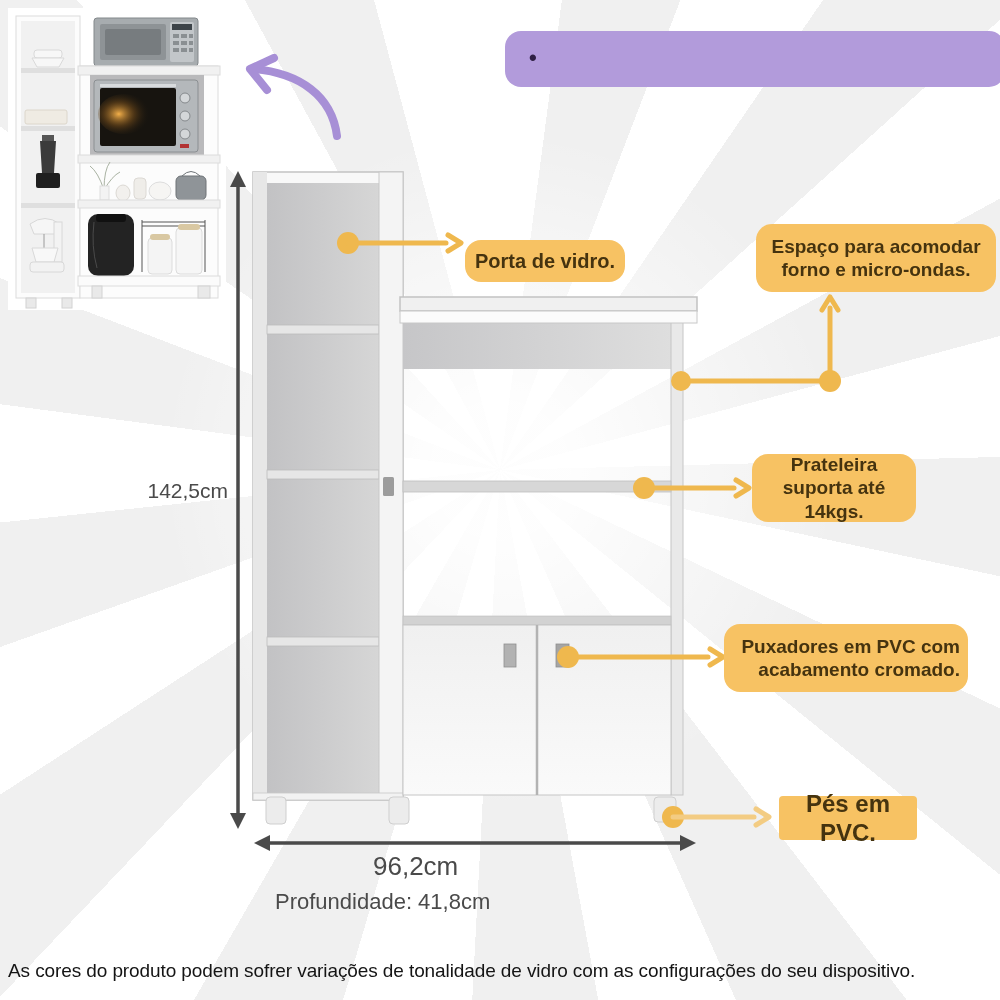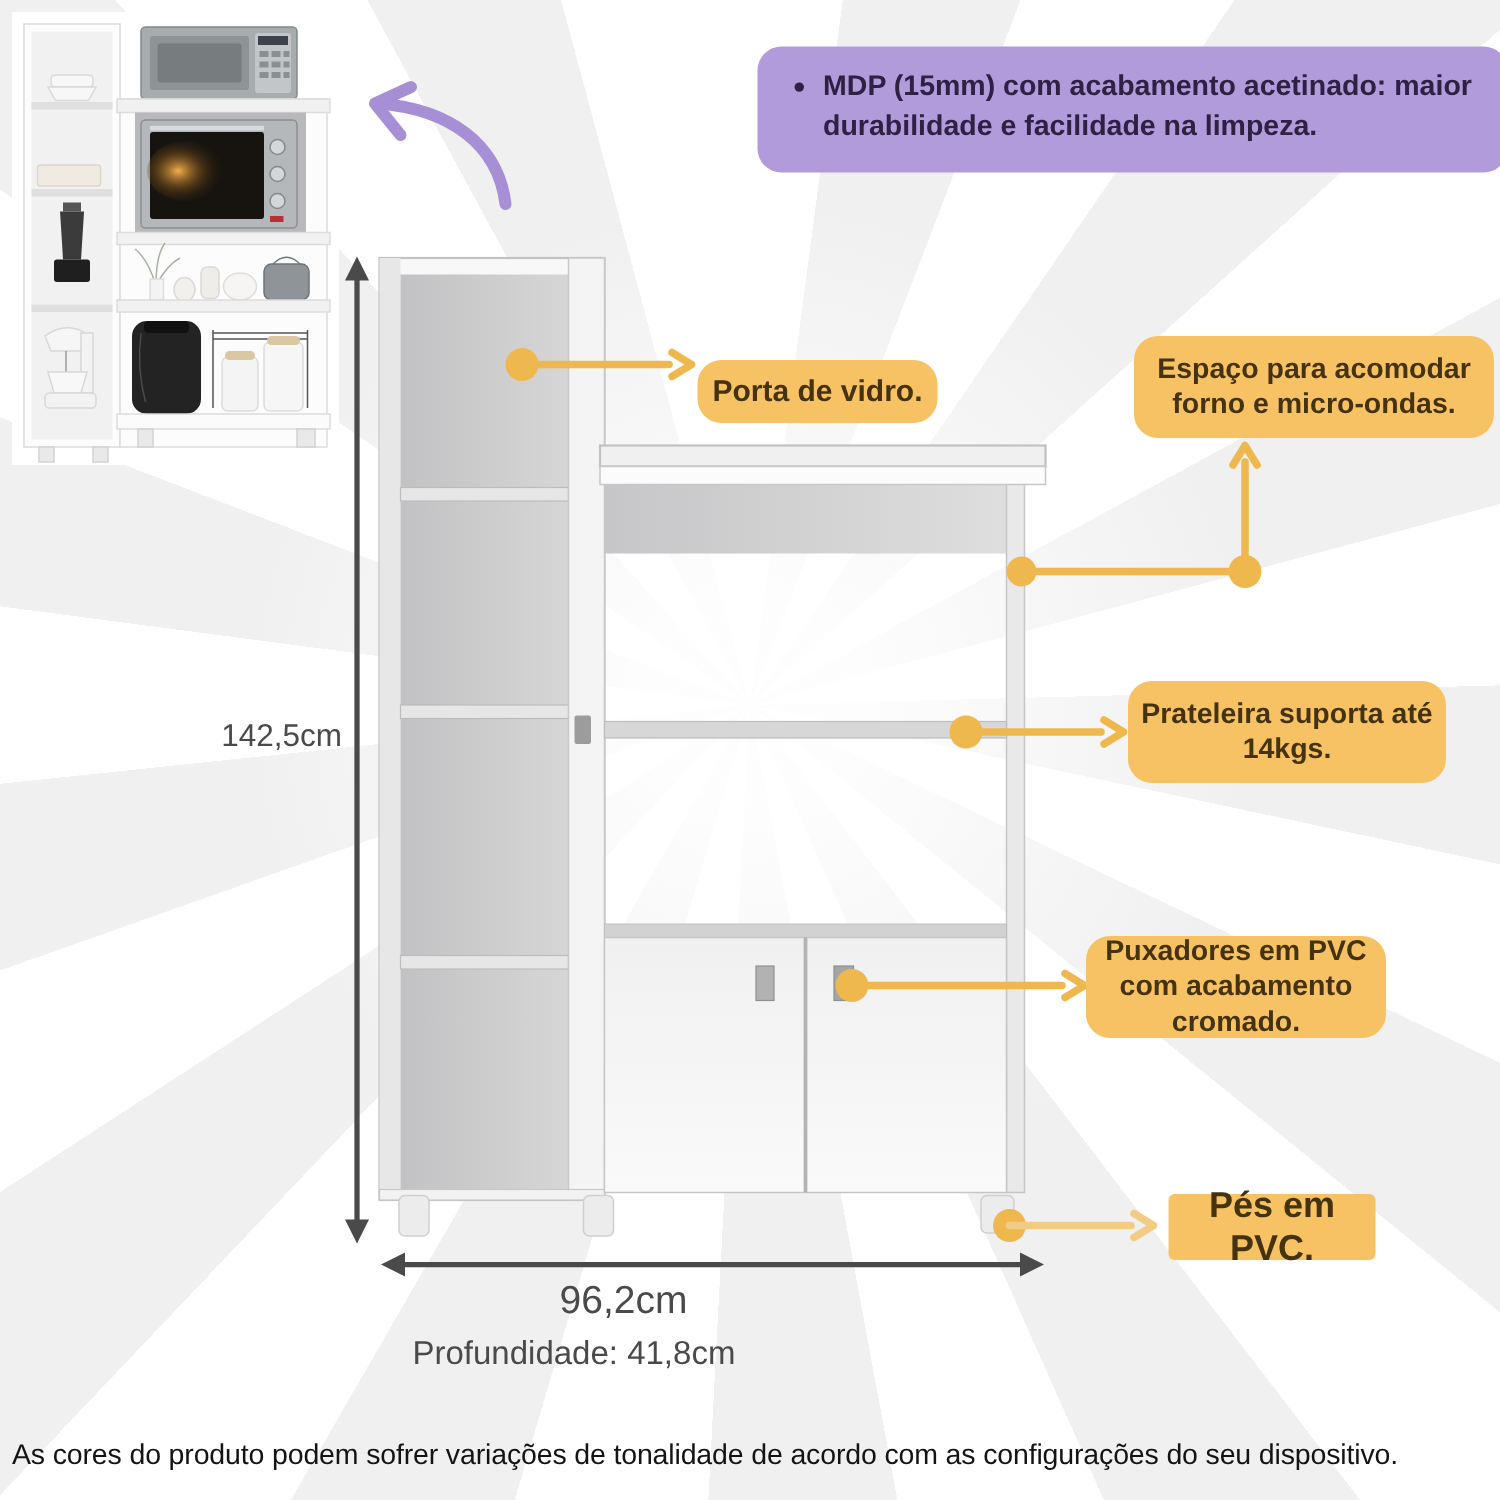--- a/index.html
+++ b/index.html
@@ -29,22 +29,22 @@
   .scene{left:0;top:0;width:1000px;height:1000px;z-index:1;}
   .purple-arrow-svg{left:220px;top:40px;width:150px;height:120px;z-index:2;}
   
   .tag{
     background:var(--label-bg);border-radius:16px;color:var(--label-text);
     font-weight:bold;text-align:center;display:flex;flex-direction:column;justify-content:center;
     box-sizing:border-box;z-index:3;line-height:1.22;
   }
   .tag-porta{left:465px;top:221px;width:160px;height:42px;font-size:20px;margin-top:19px;}
   .tag-espaco{left:708px;top:224px;width:240px;height:68px;font-size:19px;padding:4px 8px;margin-left:48px;}
-  .tag-prateleira{left:752px;top:454px;width:212px;height:68px;font-size:19px;padding:4px 8px;}
-  .tag-puxadores{left:724px;top:624px;width:200px;height:68px;font-size:19px;padding:4px 8px;}
+  .tag-prateleira{left:752px;top:454px;width:164px;height:68px;font-size:19px;padding:4px 8px;}
+  .tag-puxadores{left:724px;top:624px;width:244px;height:68px;font-size:19px;padding:4px 8px;text-align:right;}
   .tag-pes{left:779px;top:796px;width:138px;height:44px;font-size:24px;border-radius:4px;}
   
   .dim-text{color:var(--dim);font-weight:normal;z-index:3;}
   .dim-height{left:48px;top:479px;width:180px;text-align:right;font-size:21px;}
   .dim-width{left:373px;top:851px;width:200px;text-align:left;font-size:26px;}
   .dim-depth{left:275px;top:889px;width:400px;text-align:left;font-size:22px;}
   
   .disclaimer{
     left:8px;top:960px;width:992px;font-size:19px;letter-spacing:-0.1px;
     color:#141414;white-space:nowrap;z-index:3;
@@ -164,21 +164,20 @@
 
 <svg class="abs purple-arrow-svg" viewBox="0 0 150 120" xmlns="http://www.w3.org/2000/svg">
   <g stroke="var(--purple-arrow)" stroke-width="8" fill="none" stroke-linecap="round" stroke-linejoin="round">
     <path d="M117 96 C112 56 80 33 33 29"></path>
     <path d="M54 18 L30 29 L47 50"></path>
   </g>
 </svg>
 
 <div class="abs info-box">
   <span class="bullet">•</span>
-  <span>MDP (15mm) com acabamento acetinado: maior durabilidade e facilidade na limpeza.</span>
 </div>
 
 <svg class="abs scene" viewBox="0 0 1000 1000" xmlns="http://www.w3.org/2000/svg">
   <defs>
     <linearGradient id="gInt" x1="0" y1="0" x2="1" y2="0">
       <stop offset="0" stop-color="#c2c2c4"></stop>
         <stop offset="1" stop-color="#d6d6d6"></stop>
     </linearGradient>
     <linearGradient id="gVal" x1="0" y1="0" x2="1" y2="0">
       <stop offset="0" stop-color="#c6c6c8"></stop>
@@ -276,13 +275,13 @@
   <span>Puxadores em PVC com acabamento cromado.</span>
 </div>
 <div class="abs tag tag-pes">
   <span>Pés em PVC.</span>
 </div>
 
 <div class="abs dim-text dim-height">142,5cm</div>
 <div class="abs dim-text dim-width">96,2cm</div>
 <div class="abs dim-text dim-depth">Profundidade: 41,8cm</div>
 
-<div class="abs disclaimer">As cores do produto podem sofrer variações de tonalidade de acordo com as configurações do seu dispositivo.</div>
+<div class="abs disclaimer">As cores do produto podem sofrer variações de tonalidade de vidro com as configurações do seu dispositivo.</div>
 
 </body></html>

